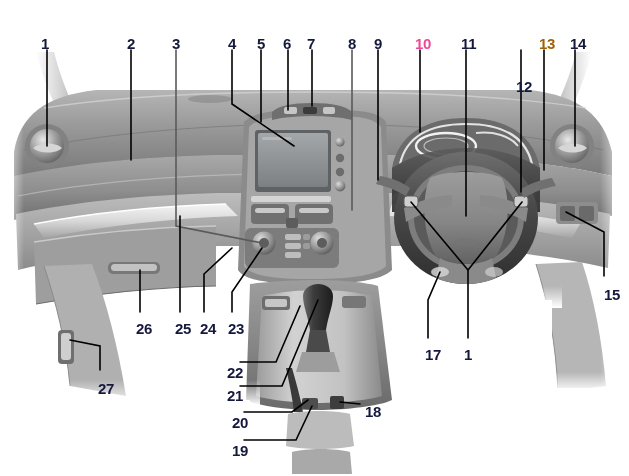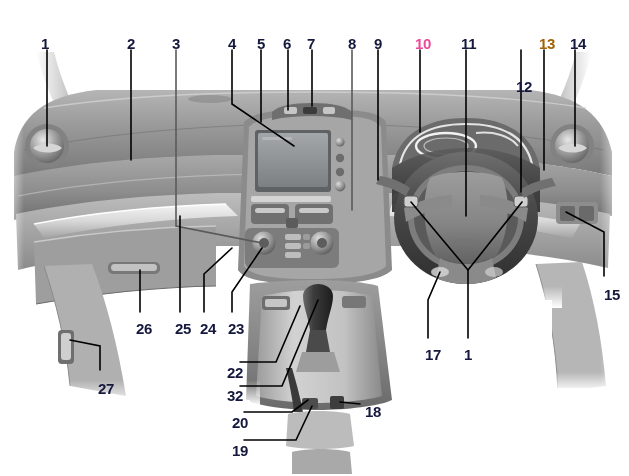--- a/index.html
+++ b/index.html
@@ -348,21 +348,21 @@
       <div class="callout" style="left: 461px; top: 36px; color: rgb(20, 24, 60);">11</div>
       <div class="callout" style="left: 516px; top: 36px; color: rgb(20, 24, 60); margin-top: 43px;">12</div>
       <div class="callout" style="left: 539px; top: 36px; color: #a16207;">13</div>
       <div class="callout" style="left: 570px; top: 36px; color: rgb(20, 24, 60);">14</div>
       <div class="callout" style="left: 604px; top: 287px; color: rgb(20, 24, 60);">15</div>
       <div class="callout" style="left: 464px; top: 347px; color: rgb(20, 24, 60);">1</div>
       <div class="callout" style="left: 425px; top: 347px; color: rgb(20, 24, 60);">17</div>
       <div class="callout" style="left: 365px; top: 404px; color: rgb(20, 24, 60); text-align: right;">18</div>
       <div class="callout" style="left: 232px; top: 443px; color: rgb(20, 24, 60);">19</div>
       <div class="callout" style="left: 232px; top: 415px; color: rgb(20, 24, 60);">20</div>
-      <div class="callout" style="left: 227px; top: 388px; color: rgb(20, 24, 60);">32</div>
+      <div class="callout" style="left: 227px; top: 388px; color: rgb(20, 24, 60);">21</div>
       <div class="callout" style="left: 227px; top: 365px; color: rgb(20, 24, 60);">22</div>
       <div class="callout" style="left: 228px; top: 321px; color: rgb(20, 24, 60); text-align: right;">23</div>
       <div class="callout" style="left: 200px; top: 321px; color: rgb(20, 24, 60);">24</div>
       <div class="callout" style="left: 175px; top: 321px; color: rgb(20, 24, 60);">25</div>
       <div class="callout" style="left: 136px; top: 321px; color: rgb(20, 24, 60);">26</div>
       <div class="callout" style="left: 98px; top: 381px; color: rgb(20, 24, 60);">27</div>
     </div>
 
 </div>
 

